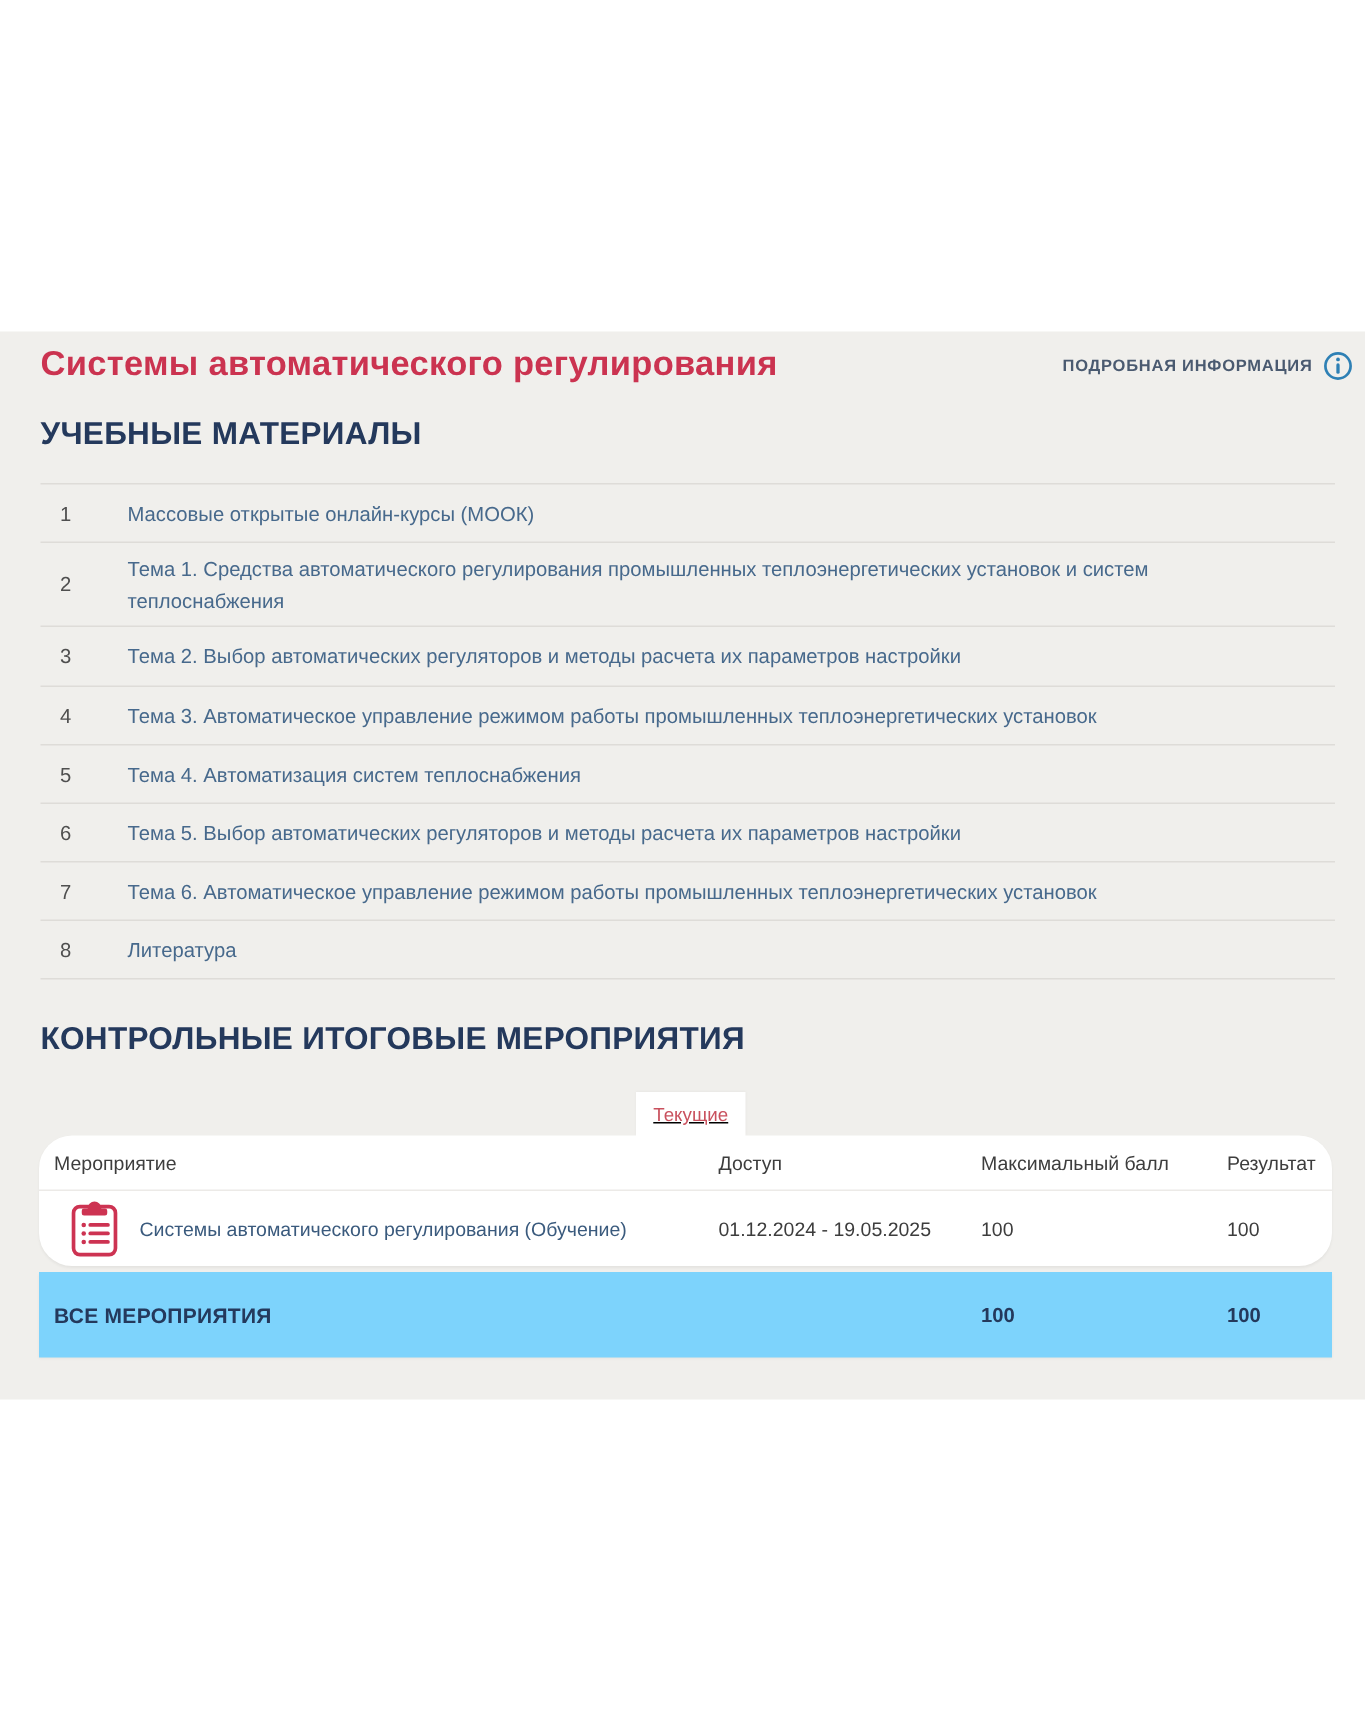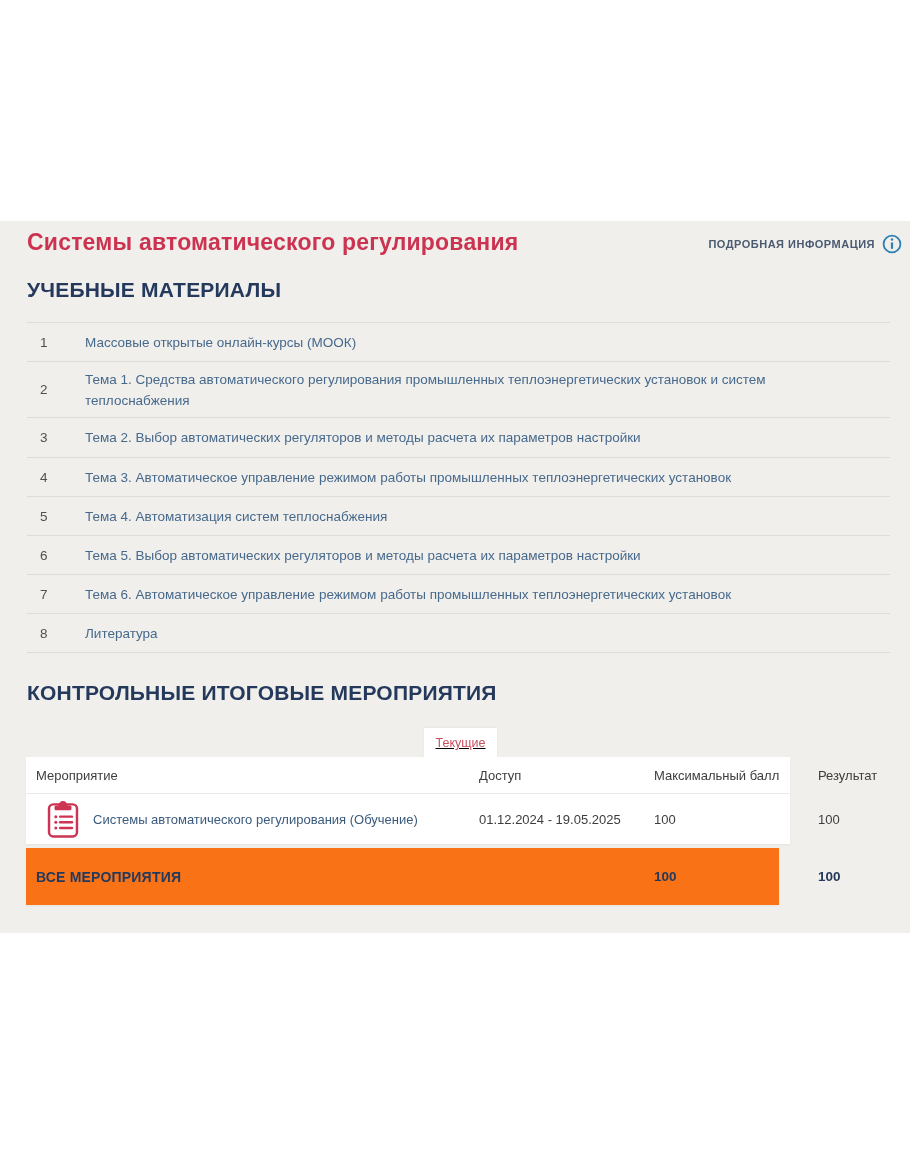--- a/index.html
+++ b/index.html
@@ -48,36 +48,37 @@
   }
   
   .tab{
     position:absolute;left:424px;top:507px;width:73px;height:30px;
     background:#ffffff;display:flex;align-items:center;justify-content:center;
     cursor:pointer;box-shadow:0 -1px 2px rgba(0,0,0,.04);text-decoration:underline;
   }
   .tab-label{color:#c9515e;font-size:12.5px;}
   
   .ev-table{
-    position:absolute;left:26px;top:536px;width:764px;background:#ffffff;
+    position:absolute;left:26px;top:536px;width:862px;background:#ffffff;
     box-shadow:0 1px 2px rgba(0,0,0,.05);
+    border-radius:22px;
   }
   .ev-grid{display:grid;grid-template-columns:453px 175px 164px 1fr;align-items:center;}
   .ev-head{height:36px;border-bottom:1px solid #eceae7;}
   .ev-head .cell{color:#3d3d3d;font-size:13px;}
   .cell{padding:0;}
   .cell.c1{padding-left:10px;}
   .ev-row{height:50px;cursor:pointer;}
   .ev-name-wrap{display:flex;align-items:center;padding-left:20px;}
   .clip-icon{width:34px;height:40px;flex:0 0 auto;margin-right:13px;display:block;}
   .ev-name{color:#3a5a7d;font-size:13px;line-height:17px;}
   .ev-access,.ev-max,.ev-result{color:#3d3d3d;font-size:13px;}
   
   .ev-footer{
-    position:absolute;left:26px;top:627px;width:753px;height:57px;background:#f97316;
+    position:absolute;left:26px;top:627px;width:862px;height:57px;background:#7dd3fc;
     box-shadow:0 1px 2px rgba(0,0,0,.05);
   }
   .ev-footer .ev-grid{height:57px;}
   .ft-label{color:#24395c;font-size:14px;font-weight:700;letter-spacing:.2px;}
   .ft-num{color:#24395c;font-size:13.5px;font-weight:700;}
 </style>
 </head>
 <body>
 
 <div class="band">

